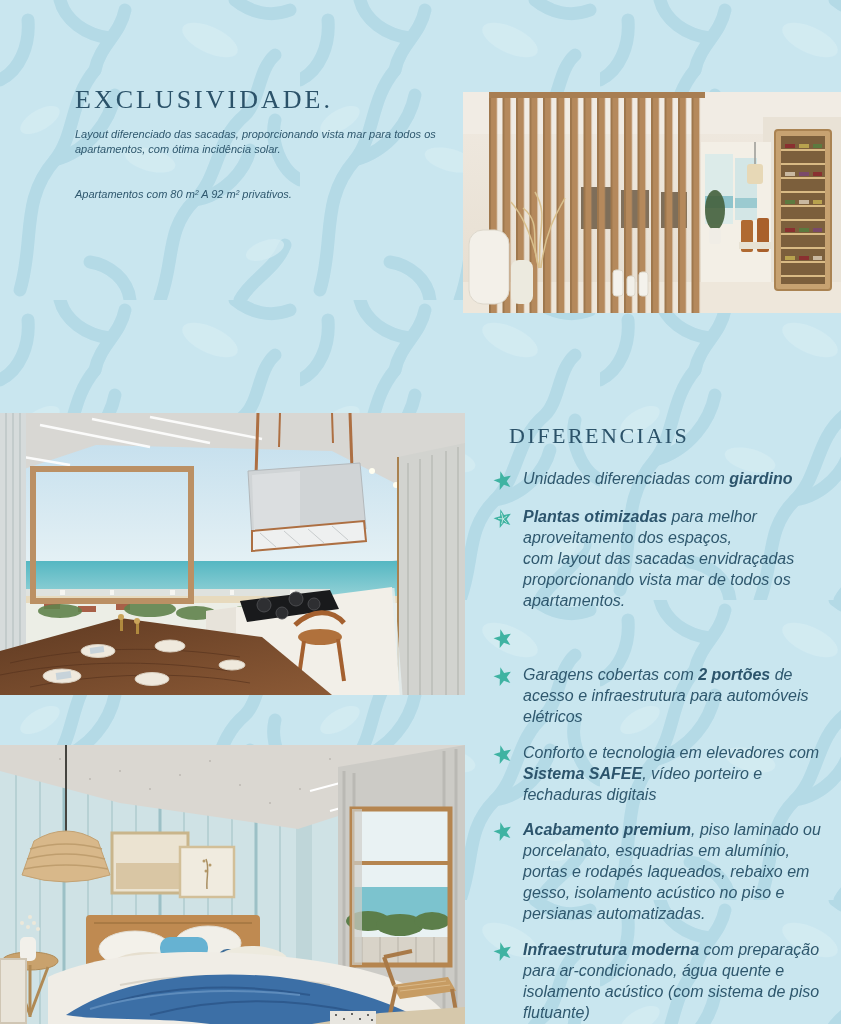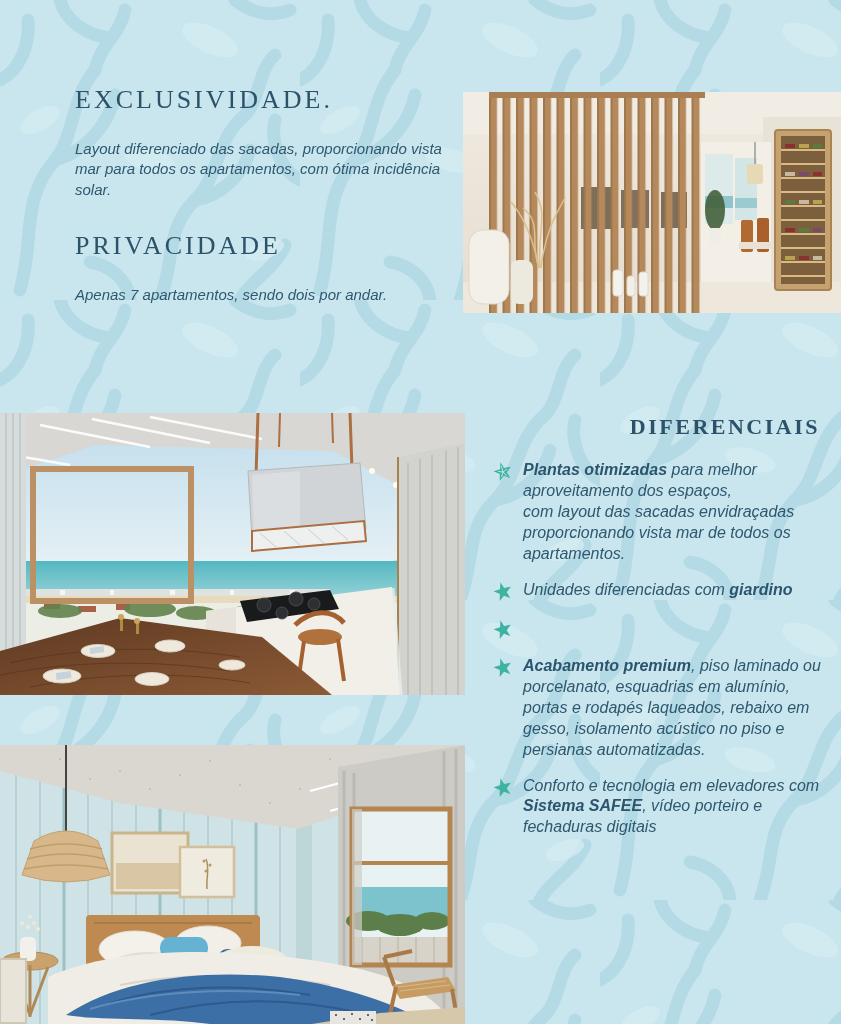--- a/index.html
+++ b/index.html
@@ -4,27 +4,27 @@
 <style>
   html,body{margin:0;padding:0;background:#9fc6d2;}
   .page{position:relative;width:841px;height:1024px;overflow:hidden;background:#84cc16;
         font-family:"Liberation Sans", sans-serif;}
   .bg{position:absolute;left:0;top:0;width:841px;height:1024px;}
 
   
   .left-col{position:absolute;left:75px;top:84px;width:396px;}
   .block h1{font-family:"Liberation Serif", serif;font-weight:400;font-size:26px;line-height:1.2;
             color:#2b5269;letter-spacing:3px;margin:0;}
-  .block p{font-style:italic;font-size:15px;line-height:1.35;color:#2f586e;margin:24px 0 0;}
+  .block p{font-style:italic;font-size:11px;line-height:1.35;color:#2f586e;margin:12px 0 0;}
   .block + .block{margin-top:30px;}
 
   
   .right-col{position:absolute;left:492px;top:406px;width:336px;}
-  .right-col h2{font-family:"Liberation Serif", serif;font-weight:700;font-size:22px;
-                color:#2b5269;letter-spacing:2.5px;margin:8px;text-align:right;}
+  .right-col h2{font-family:"Liberation Serif", serif;font-weight:400;font-size:22px;
+                color:#2b5269;letter-spacing:2.5px;margin:17px;}
   .right-col ul{list-style:none;margin:20px 0 0;padding:0;}
   .right-col li{display:flex;gap:9px;align-items:flex-start;margin-bottom:15px;}
   .star{flex:0 0 22px;height:22px;margin-top:1px;}
   .item-text{margin:0;font-style:italic;font-size:16px;line-height:1.31;color:#2f586e;
              white-space:pre-line;width:303px;}
   .item-text .b{font-weight:bold;color:#2c546c;}
 
   
   .photo{position:absolute;overflow:hidden;}
   .photo svg{display:block;}
@@ -64,24 +64,21 @@
     </defs>
     <rect width="841" height="1024" fill="url(#coral)"></rect>
   </svg>
 
   <section class="left-col">
     <div class="block">
       <h1>EXCLUSIVIDADE.</h1>
       <p>Layout diferenciado das sacadas, proporcionando vista mar para todos os apartamentos, com ótima incidência solar.</p>
     </div>
     <div class="block">
-    </div>
-    <div class="block">
-      <h1>PRIVACIDADE</h1>
-      <p>Apenas 7 apartamentos, sendo dois por andar.</p>
+      <p>Apartamentos com 80 m² A 92 m² privativos.</p>
     </div>
   </section>
 
   <div class="photo photo-top-right">
     <svg width="378" height="221" viewBox="0 0 378 221" preserveAspectRatio="none" aria-hidden="true">
       <defs>
         <linearGradient id="p1wall" x1="0" y1="0" x2="0" y2="1">
           <stop offset="0" stop-color="#f0eae1"></stop>
             <stop offset="1" stop-color="#e6ddcf"></stop>
         </linearGradient>
@@ -445,59 +442,75 @@
     </svg>
   </div>
 
   <aside class="right-col">
     <h2>DIFERENCIAIS</h2>
     <ul>
       <li>
         <span class="star">
           <svg width="22" height="22" viewBox="0 0 24 24">
               <path d="M12 1 L14.3 8.2 L21.8 8.6 L15.9 13.2 L18 20.5 L12 16.2 L6 20.5 L8.1 13.2 L2.2 8.6 L9.7 8.2 Z" fill="#3fb3a2" transform="rotate(-15 12 12)"></path>
+            </svg>
+        </span>
+        <p class="item-text"><span>Unidades diferenciadas com </span><span class="b">giardino</span></p>
+      </li>
+      <li>
+        <span class="star">
+          <svg width="22" height="22" viewBox="0 0 24 24">
+              <path d="M12 1 L14.3 8.2 L21.8 8.6 L15.9 13.2 L18 20.5 L12 16.2 L6 20.5 L8.1 13.2 L2.2 8.6 L9.7 8.2 Z" fill="#3fb3a2" transform="rotate(-15 12 12)"></path>
               <g stroke="#d9f2ee" stroke-width="0.8" transform="rotate(-15 12 12)">
                 <line x1="12" y1="5" x2="12" y2="12"></line>
                 <line x1="12" y1="12" x2="17" y2="10"></line>
                 <line x1="12" y1="12" x2="7" y2="10"></line>
                 <line x1="12" y1="12" x2="15" y2="17"></line>
                 <line x1="12" y1="12" x2="9" y2="17"></line>
               </g>
             </svg>
         </span>
         <p class="item-text"><span class="b">Plantas otimizadas</span><span> para melhor aproveitamento dos espaços,
 com layout das sacadas envidraçadas proporcionando vista mar de todos os apartamentos.</span></p>
       </li>
       <li>
         <span class="star">
           <svg width="22" height="22" viewBox="0 0 24 24">
               <path d="M12 1 L14.3 8.2 L21.8 8.6 L15.9 13.2 L18 20.5 L12 16.2 L6 20.5 L8.1 13.2 L2.2 8.6 L9.7 8.2 Z" fill="#3fb3a2" transform="rotate(-15 12 12)"></path>
             </svg>
         </span>
-        <p class="item-text"><span>Unidades diferenciadas com </span><span class="b">giardino</span></p>
-      </li>
-      <li>
-        <span class="star">
-          <svg width="22" height="22" viewBox="0 0 24 24">
-              <path d="M12 1 L14.3 8.2 L21.8 8.6 L15.9 13.2 L18 20.5 L12 16.2 L6 20.5 L8.1 13.2 L2.2 8.6 L9.7 8.2 Z" fill="#3fb3a2" transform="rotate(-15 12 12)"></path>
-            </svg>
-        </span>
+      </li>
+      <li>
+        <span class="star">
+          <svg width="22" height="22" viewBox="0 0 24 24">
+              <path d="M12 1 L14.3 8.2 L21.8 8.6 L15.9 13.2 L18 20.5 L12 16.2 L6 20.5 L8.1 13.2 L2.2 8.6 L9.7 8.2 Z" fill="#3fb3a2" transform="rotate(-15 12 12)"></path>
+            </svg>
+        </span>
+        <p class="item-text"><span>Garagens cobertas com </span><span class="b">2 portões</span><span> de acesso e infraestrutura para automóveis elétricos</span></p>
+      </li>
+      <li>
+        <span class="star">
+          <svg width="22" height="22" viewBox="0 0 24 24">
+              <path d="M12 1 L14.3 8.2 L21.8 8.6 L15.9 13.2 L18 20.5 L12 16.2 L6 20.5 L8.1 13.2 L2.2 8.6 L9.7 8.2 Z" fill="#3fb3a2" transform="rotate(-15 12 12)"></path>
+            </svg>
+        </span>
+        <p class="item-text"><span>Conforto e tecnologia em elevadores com </span><span class="b">Sistema SAFEE</span><span>, vídeo porteiro e fechaduras digitais</span></p>
       </li>
       <li>
         <span class="star">
           <svg width="22" height="22" viewBox="0 0 24 24">
               <path d="M12 1 L14.3 8.2 L21.8 8.6 L15.9 13.2 L18 20.5 L12 16.2 L6 20.5 L8.1 13.2 L2.2 8.6 L9.7 8.2 Z" fill="#3fb3a2" transform="rotate(-15 12 12)"></path>
             </svg>
         </span>
         <p class="item-text"><span class="b">Acabamento premium</span><span>, piso laminado ou porcelanato, esquadrias em alumínio, portas e rodapés laqueados, rebaixo em gesso, isolamento acústico no piso e persianas automatizadas.</span></p>
       </li>
       <li>
         <span class="star">
           <svg width="22" height="22" viewBox="0 0 24 24">
               <path d="M12 1 L14.3 8.2 L21.8 8.6 L15.9 13.2 L18 20.5 L12 16.2 L6 20.5 L8.1 13.2 L2.2 8.6 L9.7 8.2 Z" fill="#3fb3a2" transform="rotate(-15 12 12)"></path>
             </svg>
         </span>
-        <p class="item-text"><span>Conforto e tecnologia em elevadores com </span><span class="b">Sistema SAFEE</span><span>, vídeo porteiro e fechaduras digitais</span></p>
+        <p class="item-text"><span class="b">Infraestrutura moderna</span><span> com preparação para ar-condicionado, água quente e isolamento acústico (com sistema de piso flutuante)</span></p>
       </li>
     </ul>
   </aside>
 
 </div>
 
 </body></html>

